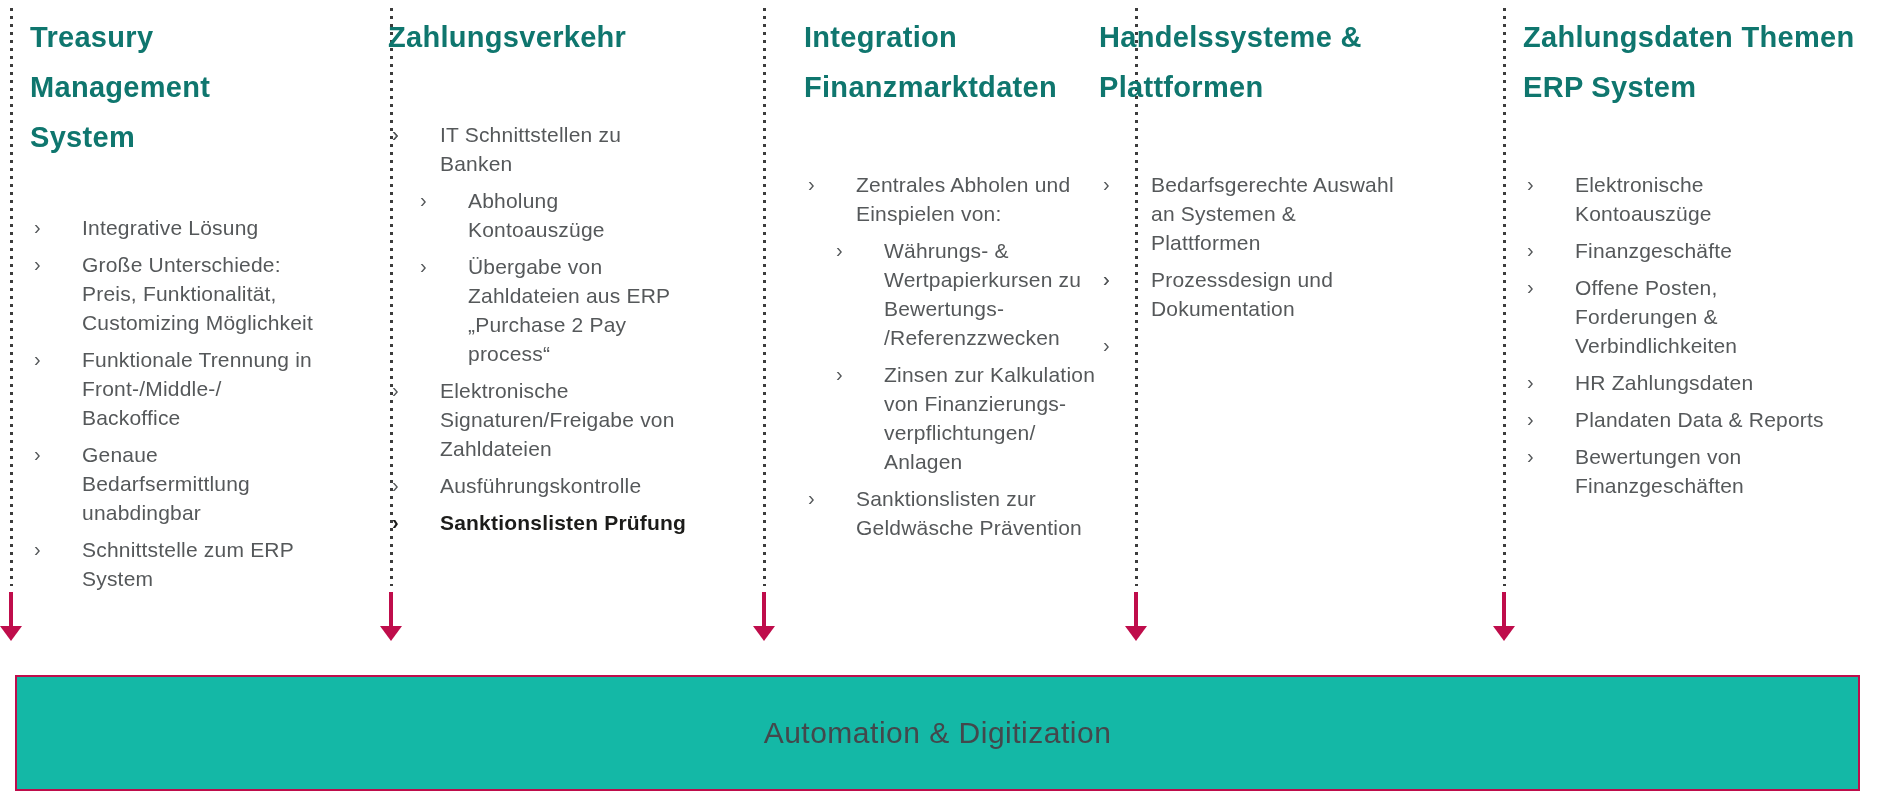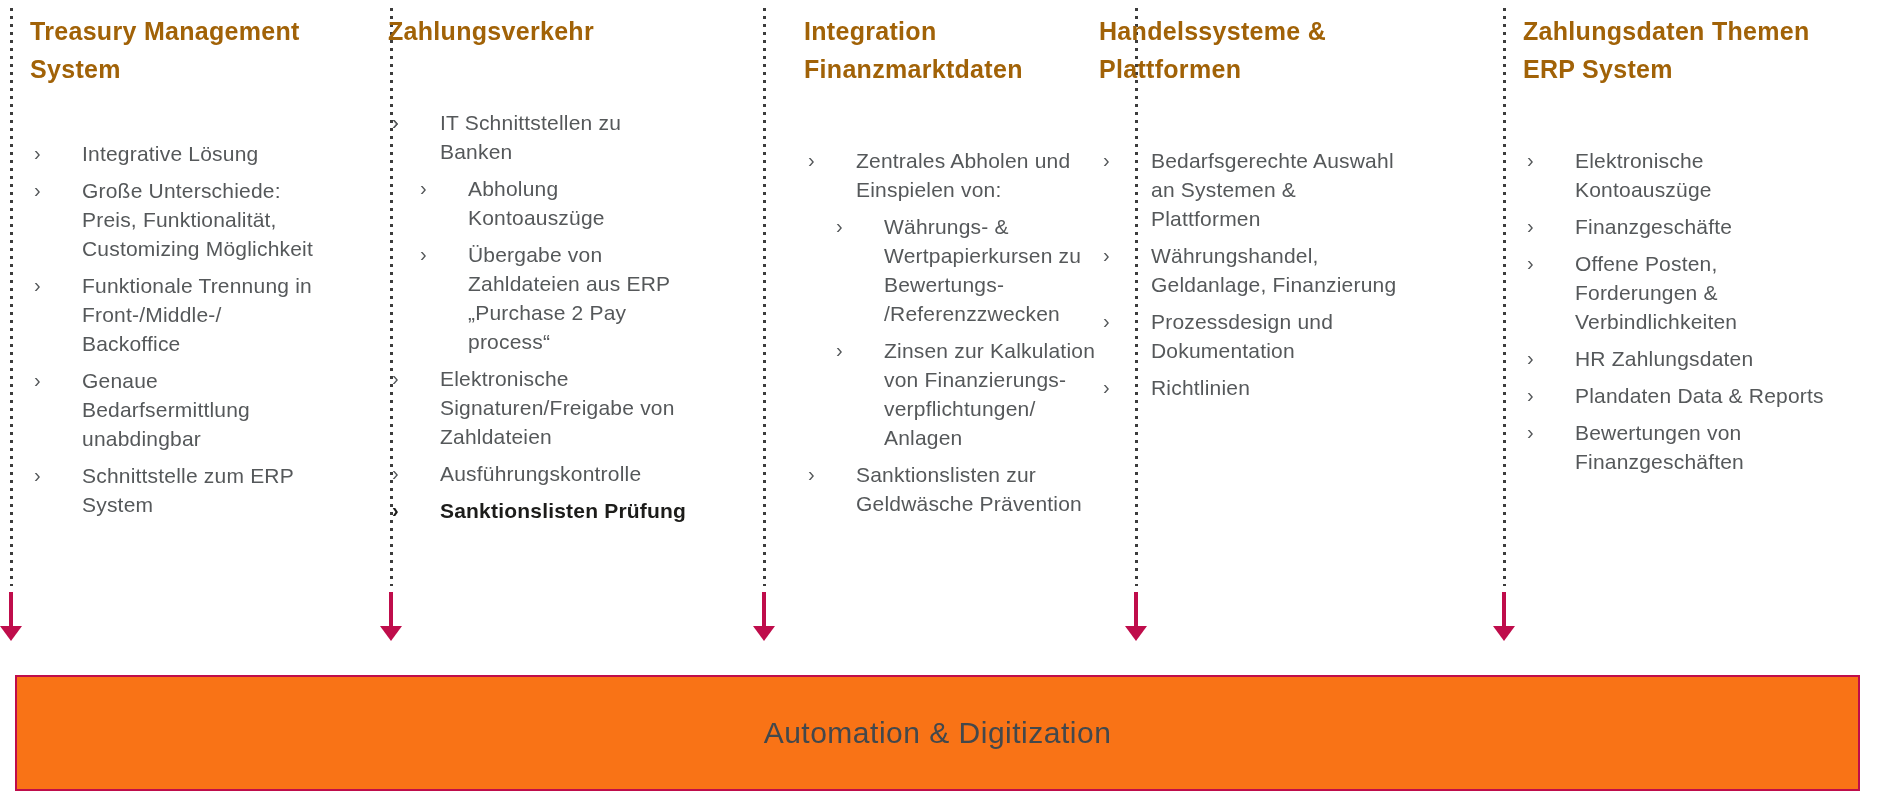--- a/index.html
+++ b/index.html
@@ -23,38 +23,38 @@
   .arrow.c1{left:0px}.arrow.c2{left:380px}.arrow.c3{left:753px}.arrow.c4{left:1125px}.arrow.c5{left:1493px}
 
   
   .column{position:absolute;top:12px}
   .column.c1{left:30px;width:310px}
   .column.c2{left:388px;width:300px}
   .column.c3{left:804px;width:320px}
   .column.c4{left:1099px;width:330px}
   .column.c5{left:1523px;width:350px}
   .col-title{
-    font-size:25px;line-height:38px;font-weight:bold;color:#a16207;letter-spacing:.3px;
+    font-size:29px;line-height:50px;font-weight:bold;color:#0f766e;letter-spacing:.3px;
     white-space:pre-line;
   }
   .list{margin-top:58px}
   .column.c1 .list{margin-top:51px}
   .item{position:relative;margin-bottom:8px;color:#55585a;font-size:21px;line-height:29px}
   .item .txt{display:block;white-space:pre-line;letter-spacing:.2px}
   .item.lvl1{padding-left:52px}
   .item.lvl1 .marker{position:absolute;left:4px;top:0}
   .item.lvl2{padding-left:80px}
   .item.lvl2 .marker{position:absolute;left:32px;top:0}
   .item .marker{font-size:20px;color:#55585a}
   .item.bold .txt, .item.bold .marker{font-weight:700;color:#1c1c1a}
 
   
   .footer-box{
     position:absolute;left:15px;top:675px;width:1845px;height:116px;
-    border:2px solid #bf0d4b;background:#f97316;
+    border:2px solid #bf0d4b;background:#14b8a6;
     display:flex;align-items:center;justify-content:center;box-sizing:border-box;
   }
   .footer-label{font-size:30px;color:#43484c;letter-spacing:.5px;font-weight:normal}
 </style>
 </head>
 <body>
 
 <div class="vline c1"></div>
 <div class="vline c2"></div>
 <div class="vline c3"></div>
@@ -168,31 +168,28 @@
 Plattformen</div>
   <div class="list">
       <div class="item lvl1">
         <span class="marker">›</span>
         <span class="txt">Bedarfsgerechte Auswahl
 an Systemen &amp;
 Plattformen</span>
       </div>
       <div class="item lvl1">
         <span class="marker">›</span>
-        <span class="txt">Währungshandel,
-Geldanlage, Finanzierung</span>
       </div>
       <div class="item lvl1">
         <span class="marker">›</span>
         <span class="txt">Prozessdesign und
 Dokumentation</span>
       </div>
       <div class="item lvl1">
         <span class="marker">›</span>
-        <span class="txt">Richtlinien</span>
       </div>
     </div>
 </div>
 <div class="column c5">
   <div class="col-title">Zahlungsdaten Themen
 ERP System</div>
   <div class="list">
       <div class="item lvl1">
         <span class="marker">›</span>
         <span class="txt">Elektronische

